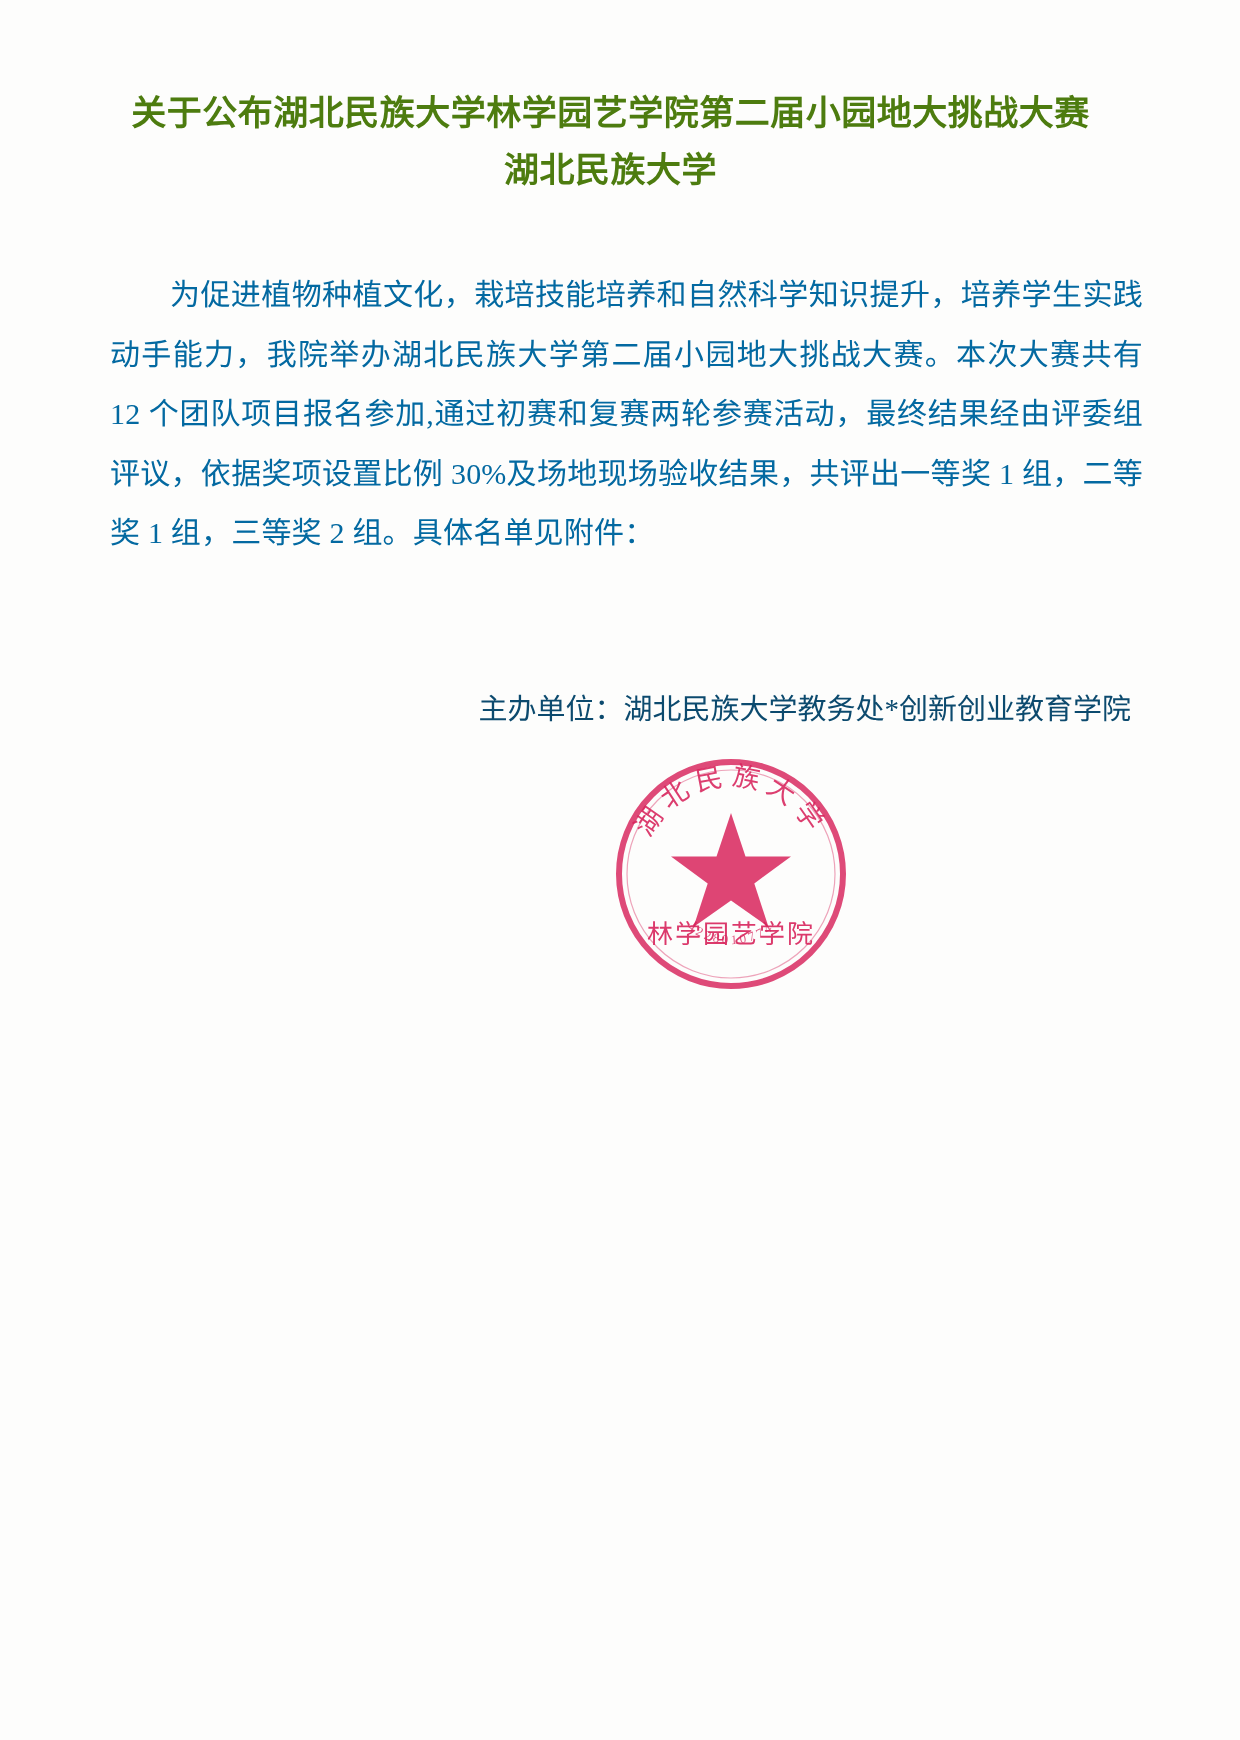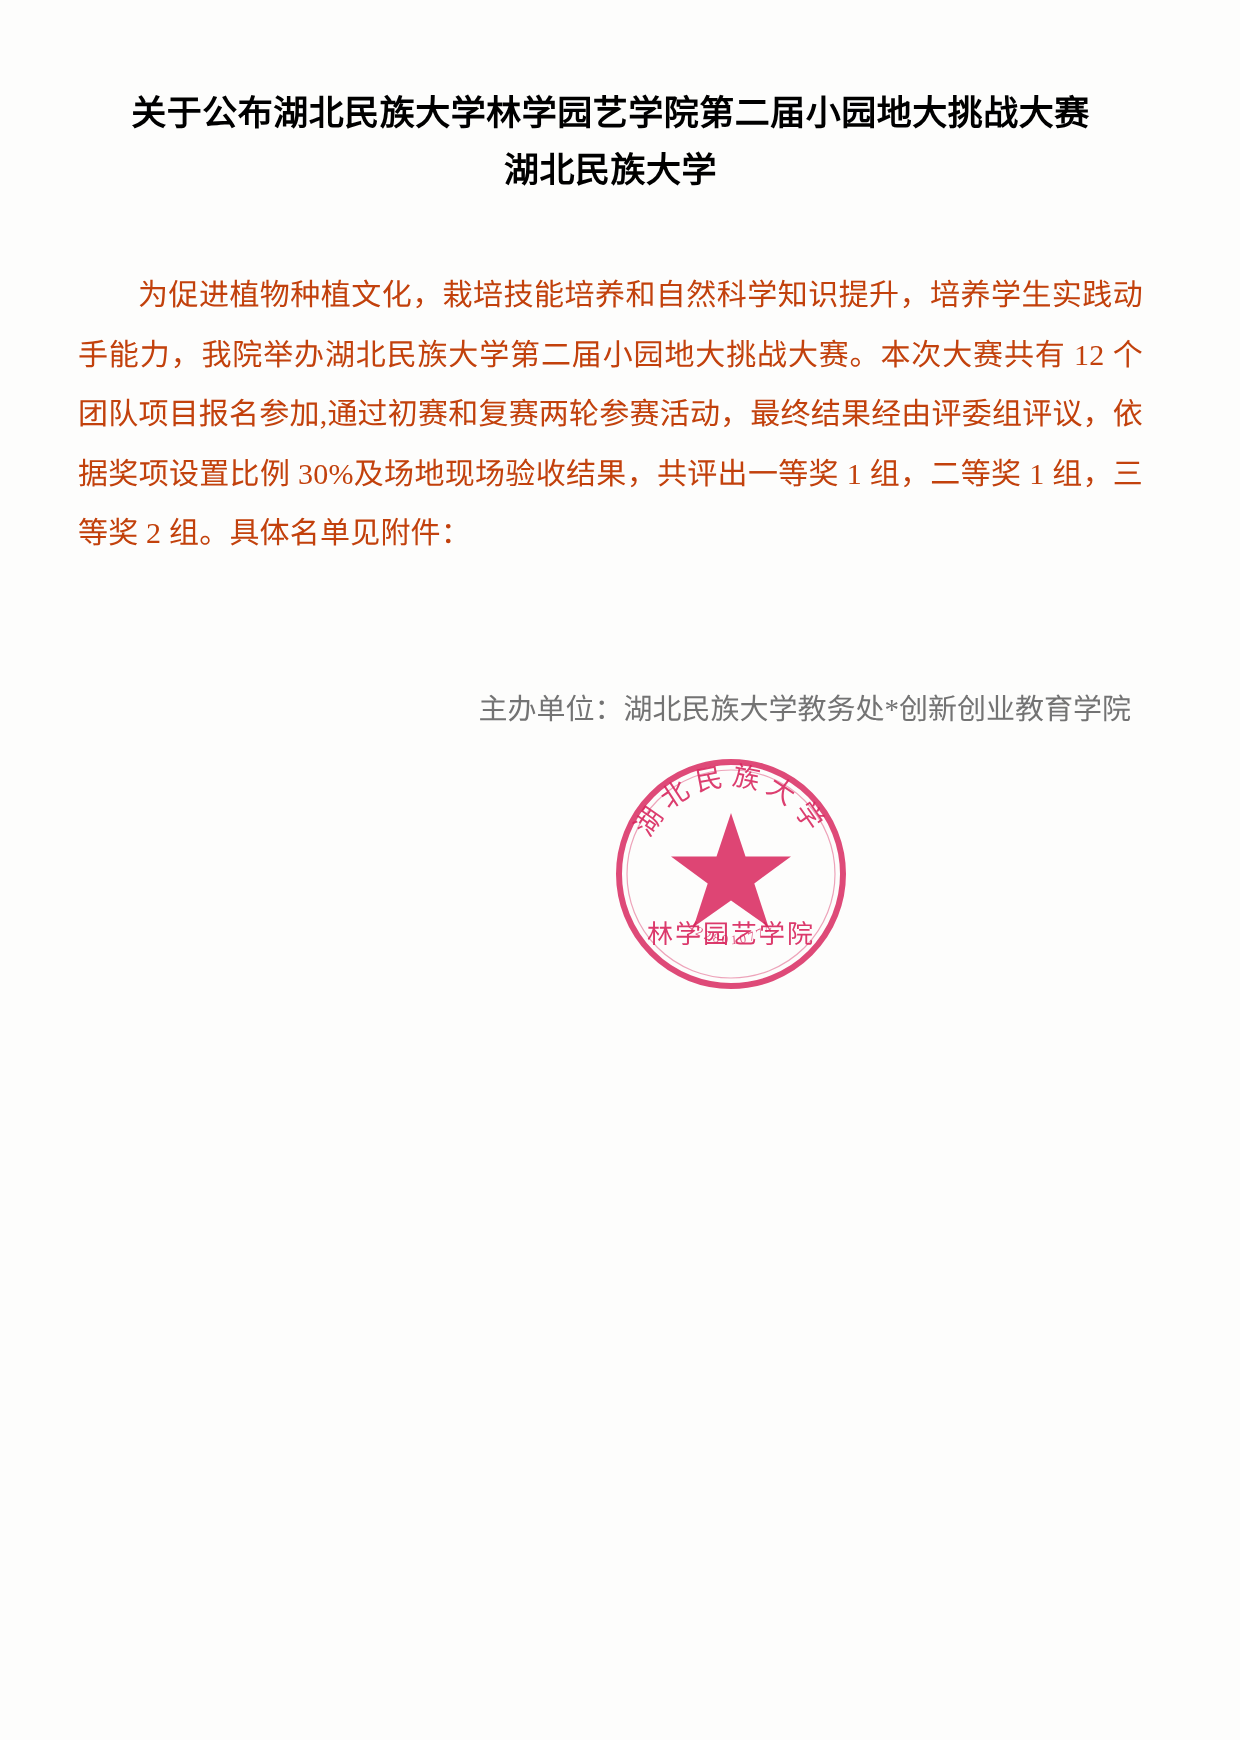--- a/index.html
+++ b/index.html
@@ -30,47 +30,48 @@
     top: 86px;
     width: 1065px;
   }
 
   .doc-title {
     text-align: center;
     font-weight: bold;
     font-size: 35px;
     line-height: 1.62;
     letter-spacing: 0.5px;
-    color: #000000;
+    color: #4d7c0f;
     margin: 0;
     font-family: "Liberation Serif", "DejaVu Serif", serif;
   }
   .doc-title .line {
     display: block;
   }
 
   .body-block {
     margin-top: 66px;
     font-size: 30px;
     line-height: 1.98;
     text-align: justify;
     text-justify: inter-ideograph;
-    color: #c2410c;
+    color: #0369a1;
     letter-spacing: 0.2px;
+    margin-left: 32px;
   }
   .body-block p {
     margin: 0;
     text-indent: 2em;
   }
 
   .signature {
     margin-top: 118px;
     font-size: 29px;
     line-height: 2.0;
-    color: #737373;
+    color: #0c4a6e;
     text-align: right;
     padding-right: 12px;
   }
   .signature .sig-line {
     display: block;
     white-space: nowrap;
   }
   .signature .date-line {
     display: block;
     padding-right: 118px;

